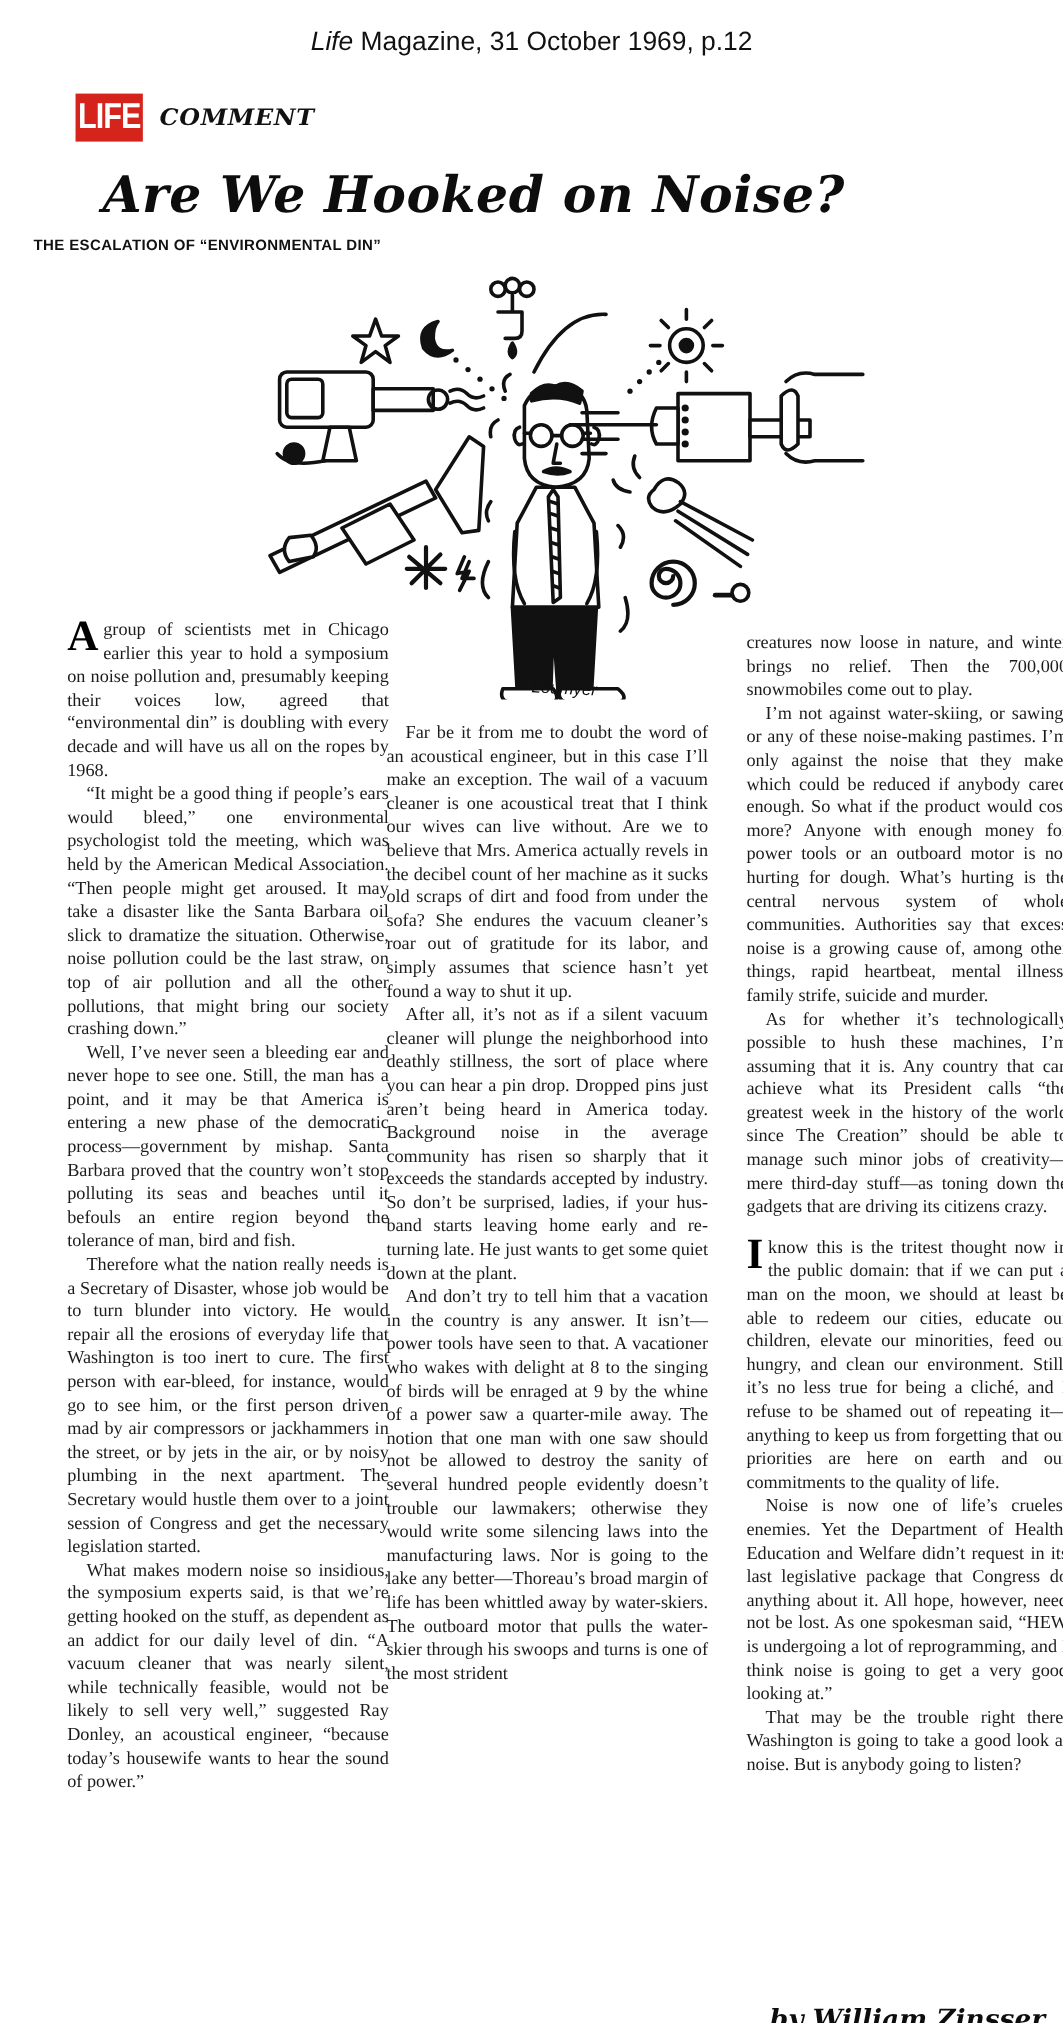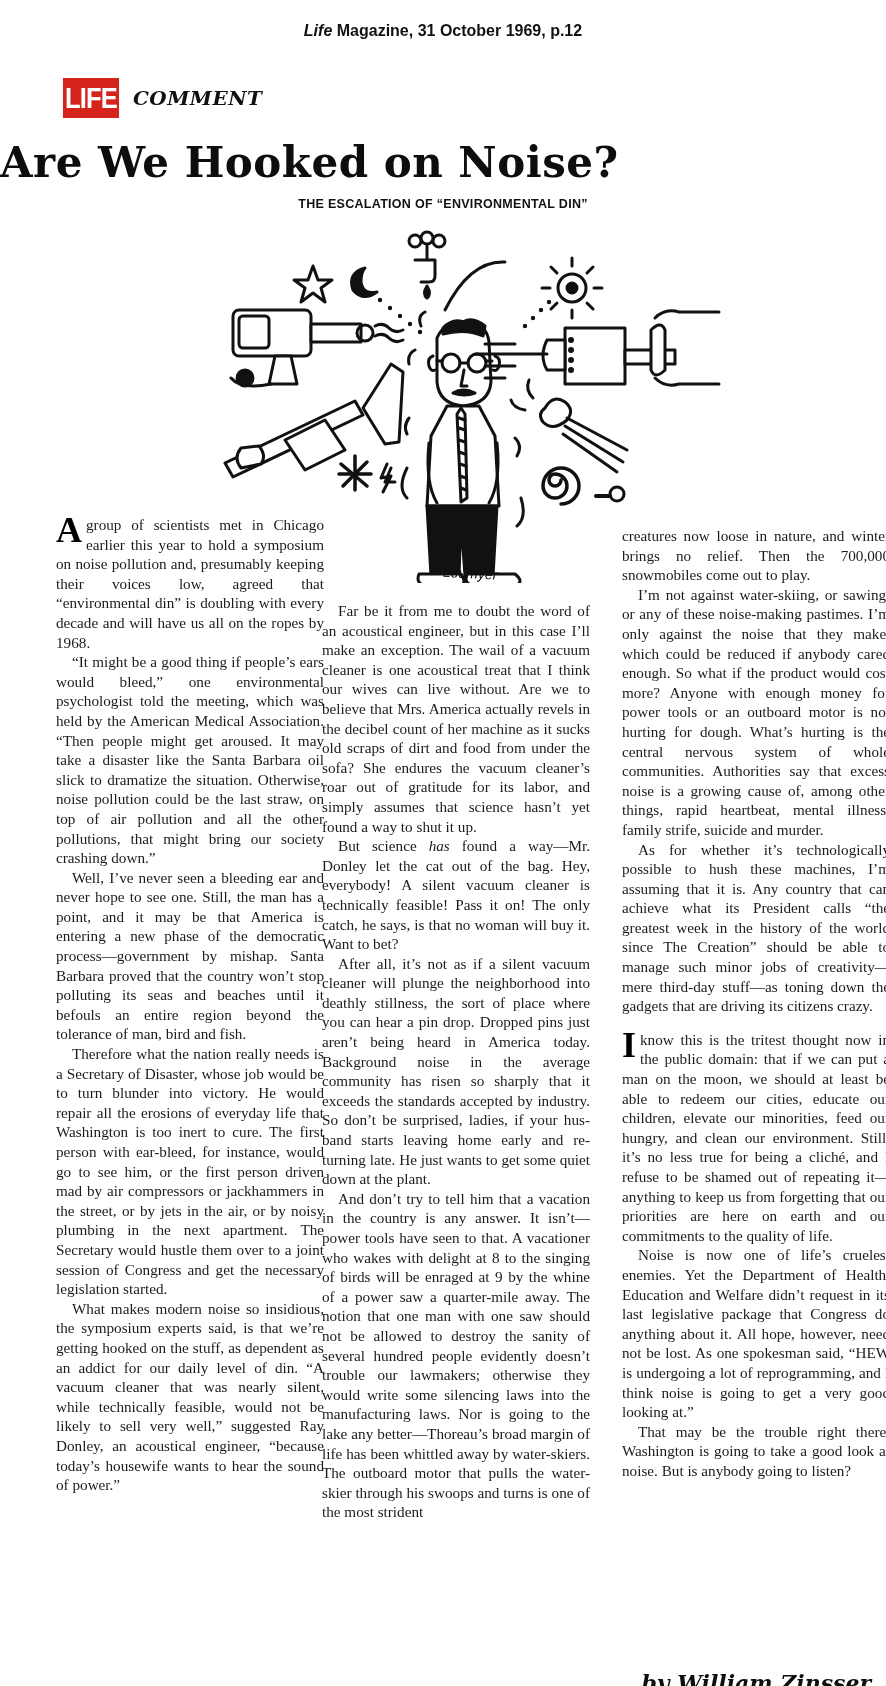--- a/index.html
+++ b/index.html
@@ -1,46 +1,46 @@
 <!DOCTYPE html>
 <html><head>
 <meta charset="utf-8">
 <style>
   * { box-sizing: border-box; margin: 0; padding: 0; }
   html, body { width: 886px; height: 1686px; background: #ffffff; overflow: hidden; }
   body { position: relative; color: #1a1a1a; }
 
   .source-line {
     position: absolute; top: 22px; left: 0; width: 886px; text-align: center;
-    font-family: "Liberation Sans", sans-serif; font-size: 16px; color: #111; font-weight: bold;
+    font-family: "Liberation Sans", sans-serif; font-size: 22px; color: #111;
   }
   .source-line em { font-style: italic; }
 
   .section-header { position: absolute; top: 78px; left: 58px; display: flex; align-items: center; }
   .life-logo {
     background: #d4241c; color: #fff; width: 66px; height: 40px;
     display: flex; align-items: center; justify-content: center;
     font-family: "Liberation Sans", sans-serif; font-weight: bold; font-size: 30px;
     letter-spacing: -1px; transform: scaleX(0.85);
   }
   .section-label {
     margin-left: 12px; font-family: "DejaVu Serif", serif; font-weight: bold;
     font-style: italic; font-size: 19px; letter-spacing: 0.5px; color: #111;
     transform: scaleX(1.05);
   }
 
   .headline {
-    position: absolute; top: 138px; left: 0; width: 704px; text-align: left;
-    font-family: "DejaVu Serif", serif; font-weight: bold; 
+    position: absolute; top: 138px; left: 0; width: 704px; text-align: right;
+    font-family: "DejaVu Serif", serif; font-weight: bold; font-style: italic;
     font-size: 42px; letter-spacing: 0.5px; color: #0d0d0d;
   }
   .subhead {
-    position: absolute; top: 197px; left: 0; width: 886px; text-align: center;
+    position: absolute; top: 197px; left: 0; width: 886px; 
     font-family: "Liberation Sans", sans-serif; font-weight: bold; font-size: 12.5px;
-    letter-spacing: 0.3px; color: #111;
+    letter-spacing: 0.3px; color: #111; padding-left: 28px;
   }
 
   .illustration { position: absolute; top: 228px; left: 215px; width: 515px; height: 355px; }
 
   .col {
     position: absolute; width: 268px;
     font-family: "Liberation Serif", serif; font-size: 15.2px; line-height: 19.6px;
     text-align: justify; color: #1b1b1b; hyphens: manual;
   }
   .col p { text-indent: 16px; }
@@ -181,21 +181,20 @@
 <div class="col col-1">
   <p class="noindent"><span class="dropcap">A</span><span> group of scientists met in Chica­go earlier this year to hold a sympo­sium on noise pollution and, presum­ably keeping their voices low, agreed that “environmental din” is doubling with every decade and will have us all on the ropes by 1968.</span></p>
   <p>“It might be a good thing if peo­ple’s ears would bleed,” one environ­mental psychologist told the meeting, which was held by the American Medical Association. “Then people might get aroused. It may take a di­saster like the Santa Barbara oil slick to dramatize the situation. Other­wise, noise pollution could be the last straw, on top of air pollution and all the other pollutions, that might bring our society crashing down.”</p>
   <p>Well, I’ve never seen a bleeding ear and never hope to see one. Still, the man has a point, and it may be that America is entering a new phase of the democratic process—government by mishap. Santa Barbara proved that the country won’t stop polluting its seas and beaches until it befouls an entire region beyond the tolerance of man, bird and fish.</p>
   <p>Therefore what the nation really needs is a Secretary of Disaster, whose job would be to turn blunder into victory. He would repair all the erosions of everyday life that Wash­ington is too inert to cure. The first person with ear-bleed, for instance, would go to see him, or the first per­son driven mad by air compressors or jackhammers in the street, or by jets in the air, or by noisy plumbing in the next apartment. The Secretary would hustle them over to a joint ses­sion of Congress and get the neces­sary legislation started.</p>
   <p>What makes modern noise so insid­ious, the symposium experts said, is that we’re getting hooked on the stuff, as dependent as an addict for our dai­ly level of din. “A vacuum cleaner that was nearly silent, while techni­cally feasible, would not be likely to sell very well,” suggested Ray Don­ley, an acoustical engineer, “because today’s housewife wants to hear the sound of power.”</p>
 </div>
 
 <div class="col col-2">
   <p>Far be it from me to doubt the word of an acoustical engineer, but in this case I’ll make an exception. The wail of a vacuum cleaner is one acoustical treat that I think our wives can live without. Are we to believe that Mrs. America actually revels in the decibel count of her machine as it sucks old scraps of dirt and food from under the sofa? She endures the vacuum clean­er’s roar out of gratitude for its labor, and simply assumes that science hasn’t yet found a way to shut it up.</p>
-  <p><span>But science </span><em>has</em><span> found a way—Mr. Donley let the cat out of the bag. Hey, everybody! A silent vacuum cleaner is technically feasible! Pass it on! The only catch, he says, is that no wom­an will buy it. Want to bet?</span></p>
   <p>After all, it’s not as if a silent vac­uum cleaner will plunge the neighbor­hood into deathly stillness, the sort of place where you can hear a pin drop. Dropped pins just aren’t being heard in America today. Background noise in the average community has risen so sharply that it exceeds the standards accepted by industry. So don’t be surprised, ladies, if your hus­band starts leaving home early and re­turning late. He just wants to get some quiet down at the plant.</p>
   <p>And don’t try to tell him that a va­cation in the country is any answer. It isn’t—power tools have seen to that. A vacationer who wakes with delight at 8 to the singing of birds will be enraged at 9 by the whine of a pow­er saw a quarter-mile away. The no­tion that one man with one saw should not be allowed to destroy the sanity of several hundred people ev­idently doesn’t trouble our lawmak­ers; otherwise they would write some silencing laws into the manufacturing laws. Nor is going to the lake any bet­ter—Thoreau’s broad margin of life has been whittled away by water-ski­ers. The outboard motor that pulls the water-skier through his swoops and turns is one of the most strident</p>
 </div>
 
 <div class="col col-3">
   <p class="noindent">creatures now loose in nature, and winter brings no relief. Then the 700,­000 snowmobiles come out to play.</p>
   <p>I’m not against water-skiing, or sawing, or any of these noise-making pastimes. I’m only against the noise that they make, which could be re­duced if anybody cared enough. So what if the product would cost more? Anyone with enough money for pow­er tools or an outboard motor is not hurting for dough. What’s hurting is the central nervous system of whole communities. Authorities say that ex­cess noise is a growing cause of, among other things, rapid heartbeat, mental illness, family strife, suicide and murder.</p>
   <p>As for whether it’s technologically possible to hush these machines, I’m assuming that it is. Any country that can achieve what its President calls “the greatest week in the history of the world since The Creation” should be able to manage such minor jobs of creativity—mere third-day stuff—as toning down the gadgets that are driving its citizens crazy.</p>
   <p class="noindent break"><span class="dropcap">I</span><span> know this is the tritest thought now in the public domain: that if we can put a man on the moon, we should at least be able to redeem our cities, educate our children, elevate our mi­norities, feed our hungry, and clean our environment. Still, it’s no less true for being a cliché, and I refuse to be shamed out of repeating it—anything to keep us from forgetting that our priorities are here on earth and our commitments to the quality of life.</span></p>
   <p>Noise is now one of life’s cruelest enemies. Yet the Department of Health, Education and Welfare didn’t request in its last legislative package that Congress do anything about it. All hope, however, need not be lost. As one spokesman said, “HEW is undergoing a lot of repro­gramming, and I think noise is going to get a very good looking at.”</p>

